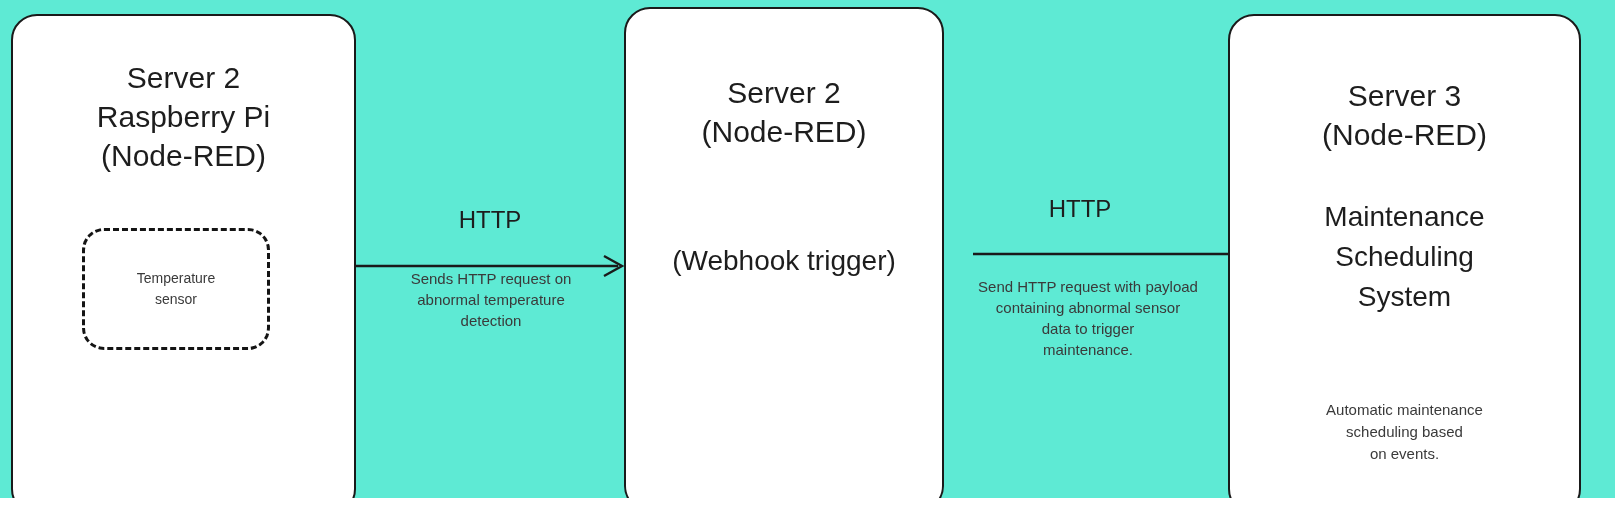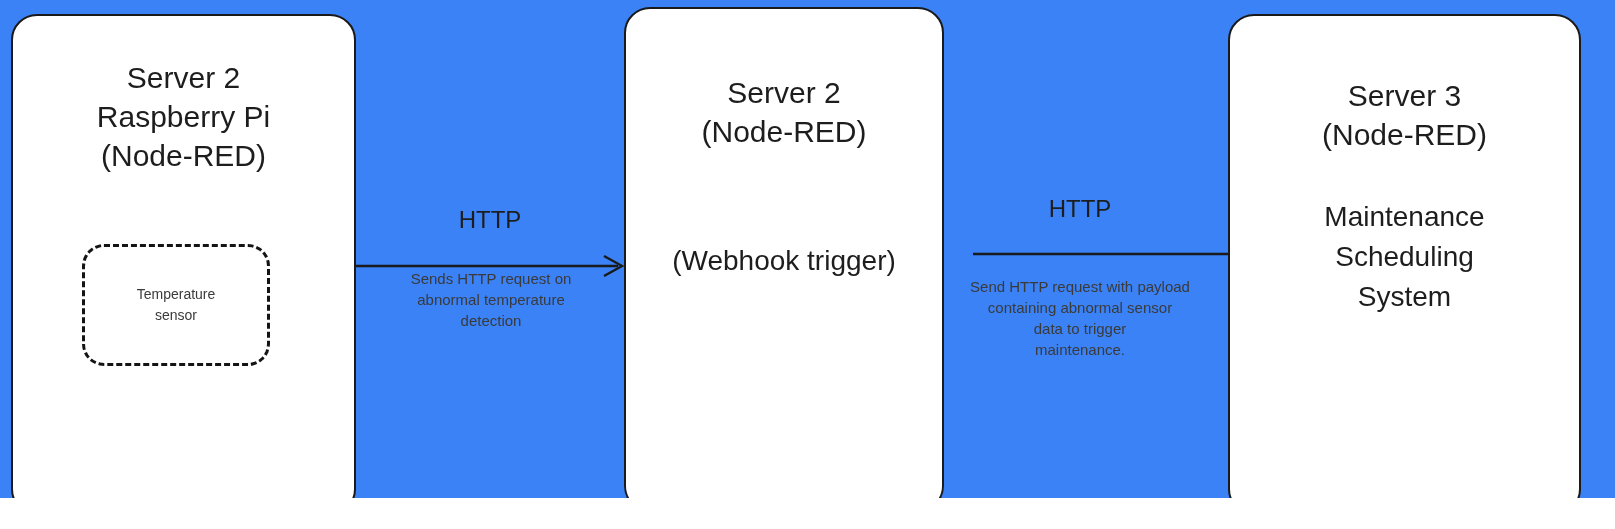--- a/index.html
+++ b/index.html
@@ -9,21 +9,21 @@
   }
   body {
     font-family: "Liberation Sans", sans-serif;
     color: #1d1d1d;
     -webkit-font-smoothing: antialiased;
   }
   #canvas {
     position: relative;
     width: 1615px;
     height: 498px;
-    background: #3b82f6;
+    background: #5eead4;
     overflow: hidden;
   }
 
   
   .node {
     position: absolute;
     box-sizing: border-box;
     background: #ffffff;
     border: 2px solid #1a1a1a;
     border-radius: 26px;
@@ -102,21 +102,21 @@
 <body>
 
 <div id="canvas">
 
   <div class="node" style="left:11px; top:14px; width:345px; height:501px;">
 
     <div class="node-inner title-text" style="top:42px;">Server 2
 Raspberry Pi
 (Node-RED)</div>
 
-    <div class="sensor-box" style="left:69px; top:228px; width:188px; height:122px;">
+    <div class="sensor-box" style="left:69px; top:212px; width:188px; height:122px;">
       <div class="sensor-label">Temperature
 sensor</div>
     </div>
   </div>
 
   <div>
     <div class="edge-label-top" style="left:356px; top:202px; width:268px;">HTTP</div>
 
     <div class="edge" style="left:354px; top:255px; width:272px; height:22px;">
       <svg width="272" height="22" viewBox="0 0 272 22">
@@ -141,30 +141,33 @@
   <div>
     <div class="edge-label-top" style="left:944px; top:191px; width:272px;">HTTP</div>
 
     <div class="edge" style="left:973px; top:243px; width:285px; height:22px;">
       <svg width="285" height="22" viewBox="0 0 285 22">
         <line x1="0" y1="11" x2="277" y2="11" stroke="#1a1a1a" stroke-width="2.4"></line>
         <polyline points="263,1 281,11 263,21" fill="none" stroke="#1a1a1a" stroke-width="2.4"></polyline>
       </svg>
     </div>
 
-    <div class="edge-label-bottom" style="left:945px; top:276px; width:270px;">Send HTTP request with payload
+    <div class="edge-label-bottom" style="left:945px; top:276px; width:270px;padding-left:8px;">Send HTTP request with payload
 containing abnormal sensor
 data to trigger
 maintenance.</div>
   </div>
 
   <div class="node" style="left:1228px; top:14px; width:353px; height:501px;padding-left:38px;">
 
     <div class="node-inner title-text" style="top:60px;">Server 3
 (Node-RED)</div>
 
     <div class="node-inner sub-text" style="top:181px;">Maintenance
 Scheduling
 System</div>
 
+    <div class="node-inner small-text" style="top:383px;">Automatic maintenance
+scheduling based
+on events.</div>
   </div>
 
 </div>
 
 </body></html>

